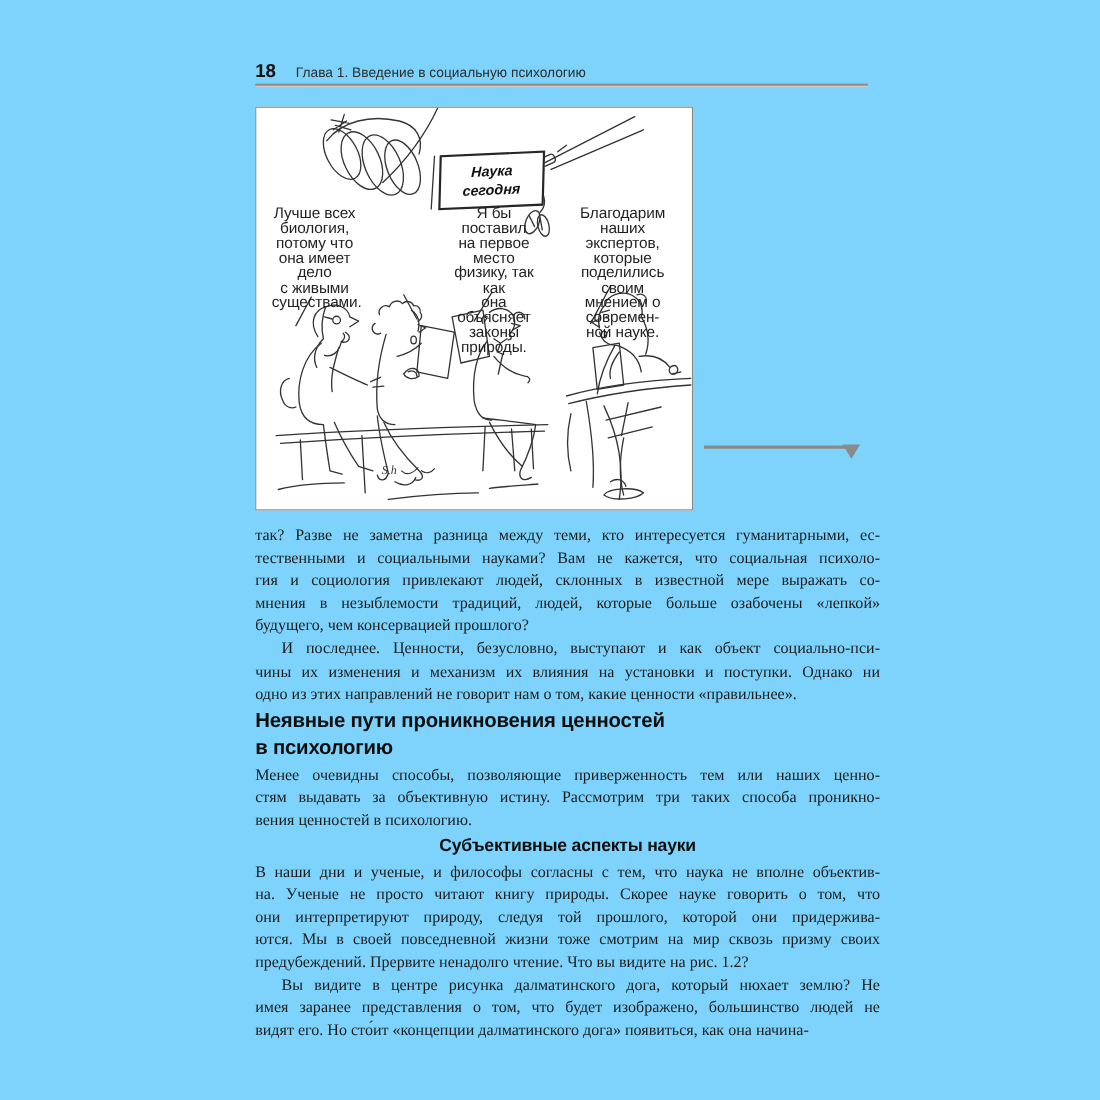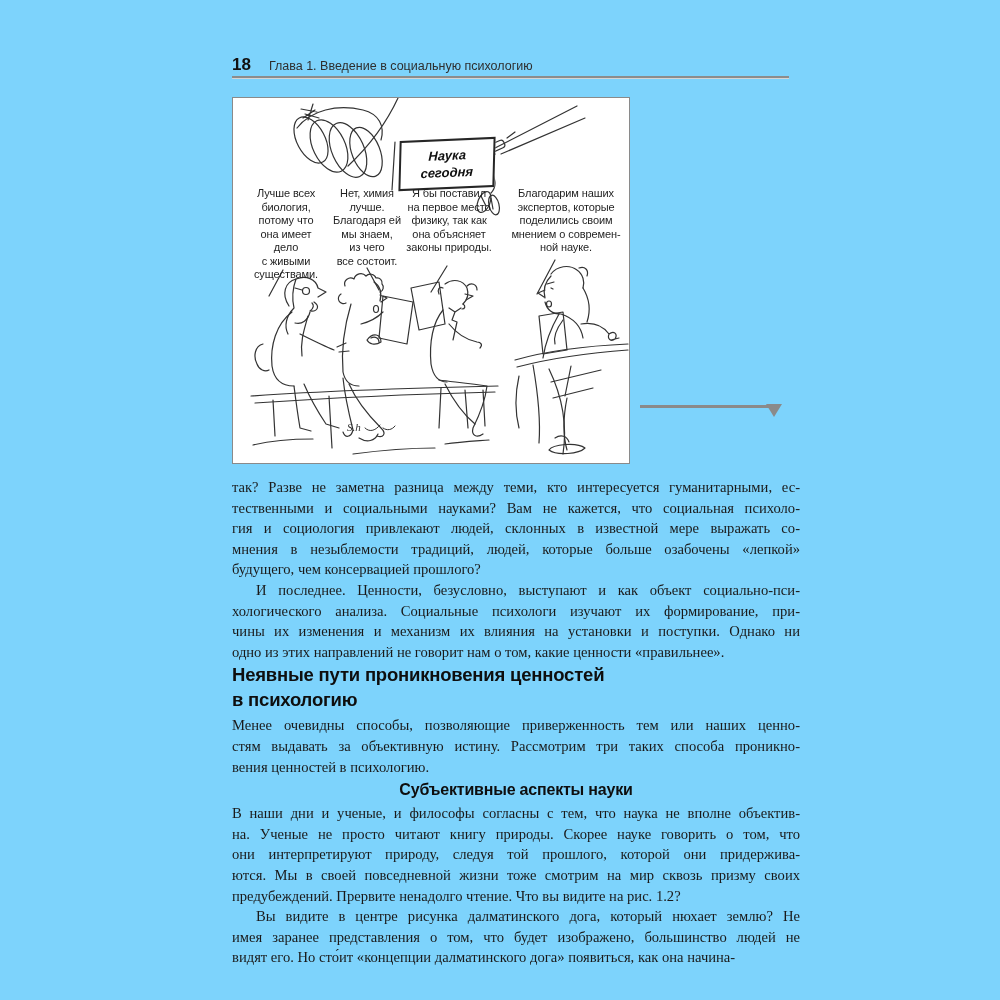--- a/index.html
+++ b/index.html
@@ -12,21 +12,21 @@
             display:inline-block;vertical-align:baseline;}
   #hdr .chap{font-family:"Liberation Sans",sans-serif;font-size:12.5px;color:#2e2e2e;
              display:inline-block;margin-left:14px;vertical-align:baseline;}
   #hdr-rule{position:absolute;left:232px;top:76px;width:557px;height:2px;background:#8c8c8c;
             border-bottom:1px solid #d5d5d5;}
 
   
   #figbox{position:absolute;left:232px;top:97px;width:396px;height:365px;
           border:1px solid #8a8a8a;background:#fff;}
   #figbox svg{position:absolute;left:0;top:0;}
-  .speech{position:absolute;font-family:"Liberation Sans",sans-serif;font-size:11px;line-height:13.5px;
+  .speech{position:absolute;font-family:"Liberation Sans",sans-serif;font-size:14px;line-height:13.5px;
           color:#1f1f1f;text-align:center;white-space:pre-line;letter-spacing:-0.1px;}
   #speech-1{left:14px;top:89px;width:78px;}
   #speech-2{left:98px;top:89px;width:72px;}
   #speech-3{left:170px;top:89px;width:92px;}
   #speech-4{left:278px;top:89px;width:110px;}
   #sign{position:absolute;left:166px;top:41px;width:92px;height:46px;background:#fff;
         border:2px solid #262626;transform:rotate(-2.5deg) skewX(-4deg);
         font-family:"Liberation Sans",sans-serif;font-weight:bold;font-style:italic;
         font-size:13px;line-height:17px;color:#111;text-align:center;white-space:pre-line;
         display:flex;align-items:center;justify-content:center;}
@@ -154,26 +154,20 @@
     </svg>
 
     <div id="sign">Наука
 сегодня</div>
     <div class="speech" id="speech-1">Лучше всех
 биология,
 потому что
 она имеет дело
 с живыми
 существами.</div>
-    <div class="speech" id="speech-2">Нет, химия
-лучше.
-Благодаря ей
-мы знаем,
-из чего
-все состоит.</div>
     <div class="speech" id="speech-3">Я бы поставил
 на первое место
 физику, так как
 она объясняет
 законы природы.</div>
     <div class="speech" id="speech-4">Благодарим наших
 экспертов, которые
 поделились своим
 мнением о современ-
 ной науке.</div>
@@ -185,21 +179,20 @@
   <div id="bodycol">
     <div class="para">
         <div class="tline">так? Разве не заметна разница между теми, кто интересуется гуманитарными, ес-</div>
         <div class="tline">тественными и социальными науками? Вам не кажется, что социальная психоло-</div>
         <div class="tline">гия и социология привлекают людей, склонных в известной мере выражать со-</div>
         <div class="tline">мнения в незыблемости традиций, людей, которые больше озабочены «лепкой»</div>
         <div class="tline tline-last">будущего, чем консервацией прошлого?</div>
       </div>
     <div class="para indent">
         <div class="tline">И последнее. Ценности, безусловно, выступают и как объект социально-пси-</div>
-        <div class="tline">хологического анализа. Социальные психологи изучают их формирование, при-</div>
         <div class="tline">чины их изменения и механизм их влияния на установки и поступки. Однако ни</div>
         <div class="tline tline-last">одно из этих направлений не говорит нам о том, какие ценности «правильнее».</div>
       </div>
     <div class="h1">Неявные пути проникновения ценностей
 в психологию</div>
     <div class="para">
         <div class="tline">Менее очевидны способы, позволяющие приверженность тем или наших ценно-</div>
         <div class="tline">стям выдавать за объективную истину. Рассмотрим три таких способа проникно-</div>
         <div class="tline tline-last">вения ценностей в психологию.</div>
       </div>

